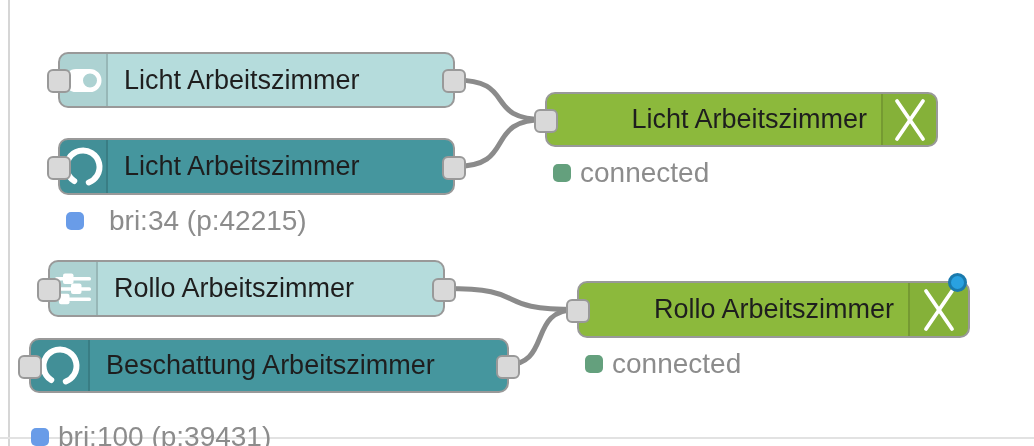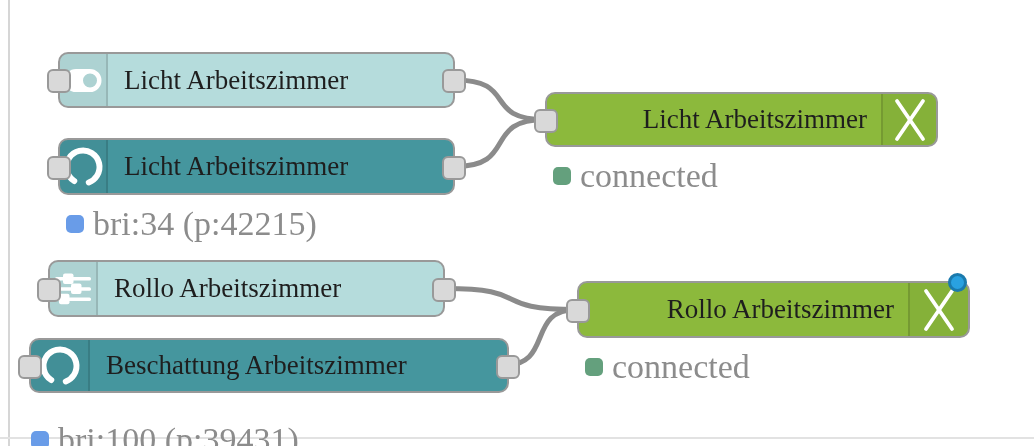--- a/index.html
+++ b/index.html
@@ -1,21 +1,21 @@
 <!DOCTYPE html>
 <html><head>
 <meta charset="utf-8">
 <style>
   html,body{margin:0;padding:0;background:#fff;}
   .canvas{
     position:relative;
     width:1034px;height:446px;
     background:#ffffff;
     overflow:hidden;
-    font-family:Liberation Serif, serif;
+    font-family:Liberation Sans, sans-serif;
   }
   .grid-line{position:absolute;background:#d6d6d6;}
   #grid-v{left:8px;top:0;width:2px;height:446px;}
   #grid-h{left:0;top:437px;width:1034px;height:2px;background:#e2e2e2;}
   #wire-layer{position:absolute;left:0;top:0;width:1034px;height:446px;z-index:1;}
   .node{
     position:absolute;
     display:flex;align-items:stretch;
     border:2px solid #999;border-radius:10px;
     box-sizing:border-box;
@@ -62,21 +62,21 @@
     position:absolute;
     display:flex;align-items:center;
     z-index:2;
   }
   .status-dot{
     width:18px;height:18px;border-radius:5px;
     flex:0 0 auto;
   }
   .status-text{
     margin-left:9px;
-    font-size:34px;color:#8c8c8c;
+    font-size:28px;color:#8c8c8c;
     white-space:nowrap;
   }
 </style>
 </head>
 <body>
 
 <div class="canvas">
   <div id="grid-v" class="grid-line"></div>
   <div id="grid-h" class="grid-line"></div>
   <svg id="wire-layer">
@@ -99,21 +99,21 @@
       <div class="node teal" style="left: 58px; top: 138px; width: 397px; height: 57px;">
         <div class="icon-area left" style="width: 48px;">
           <svg width="46" height="46" viewBox="0 0 46 46">
             <circle cx="23" cy="23" r="16.5" fill="none" stroke="#fff" stroke-width="6" stroke-linecap="round" stroke-dasharray="88 15.7" transform="rotate(122 23 23)"></circle>
           </svg>
         </div>
         <div class="node-label left">Licht Arbeitszimmer</div>
         <span class="port in" style="top: 15.5px;"></span>
         <span class="port out" style="top: 15.5px;"></span>
       </div>
-      <div class="status-row" style="left: 66px; top: 205px;">
+      <div class="status-row" style="left: 66px; top: 205px; gap: 16px;">
         <span class="status-dot" style="background: rgb(105, 156, 232);"></span>
         <span class="status-text">bri:34 (p:42215)</span>
       </div>
       <div class="node green" style="left: 545px; top: 92px; width: 393px; height: 55px;">
         <div class="node-label right">Licht Arbeitszimmer</div>
         <div class="icon-area right" style="width: 55px;">
           <svg width="44" height="48" viewBox="0 0 44 48">
             <g stroke="#fff" stroke-width="3.8" stroke-linecap="round" fill="none">
               <line x1="9" y1="5" x2="35" y2="43"></line>
               <line x1="35" y1="5" x2="9" y2="43"></line>

